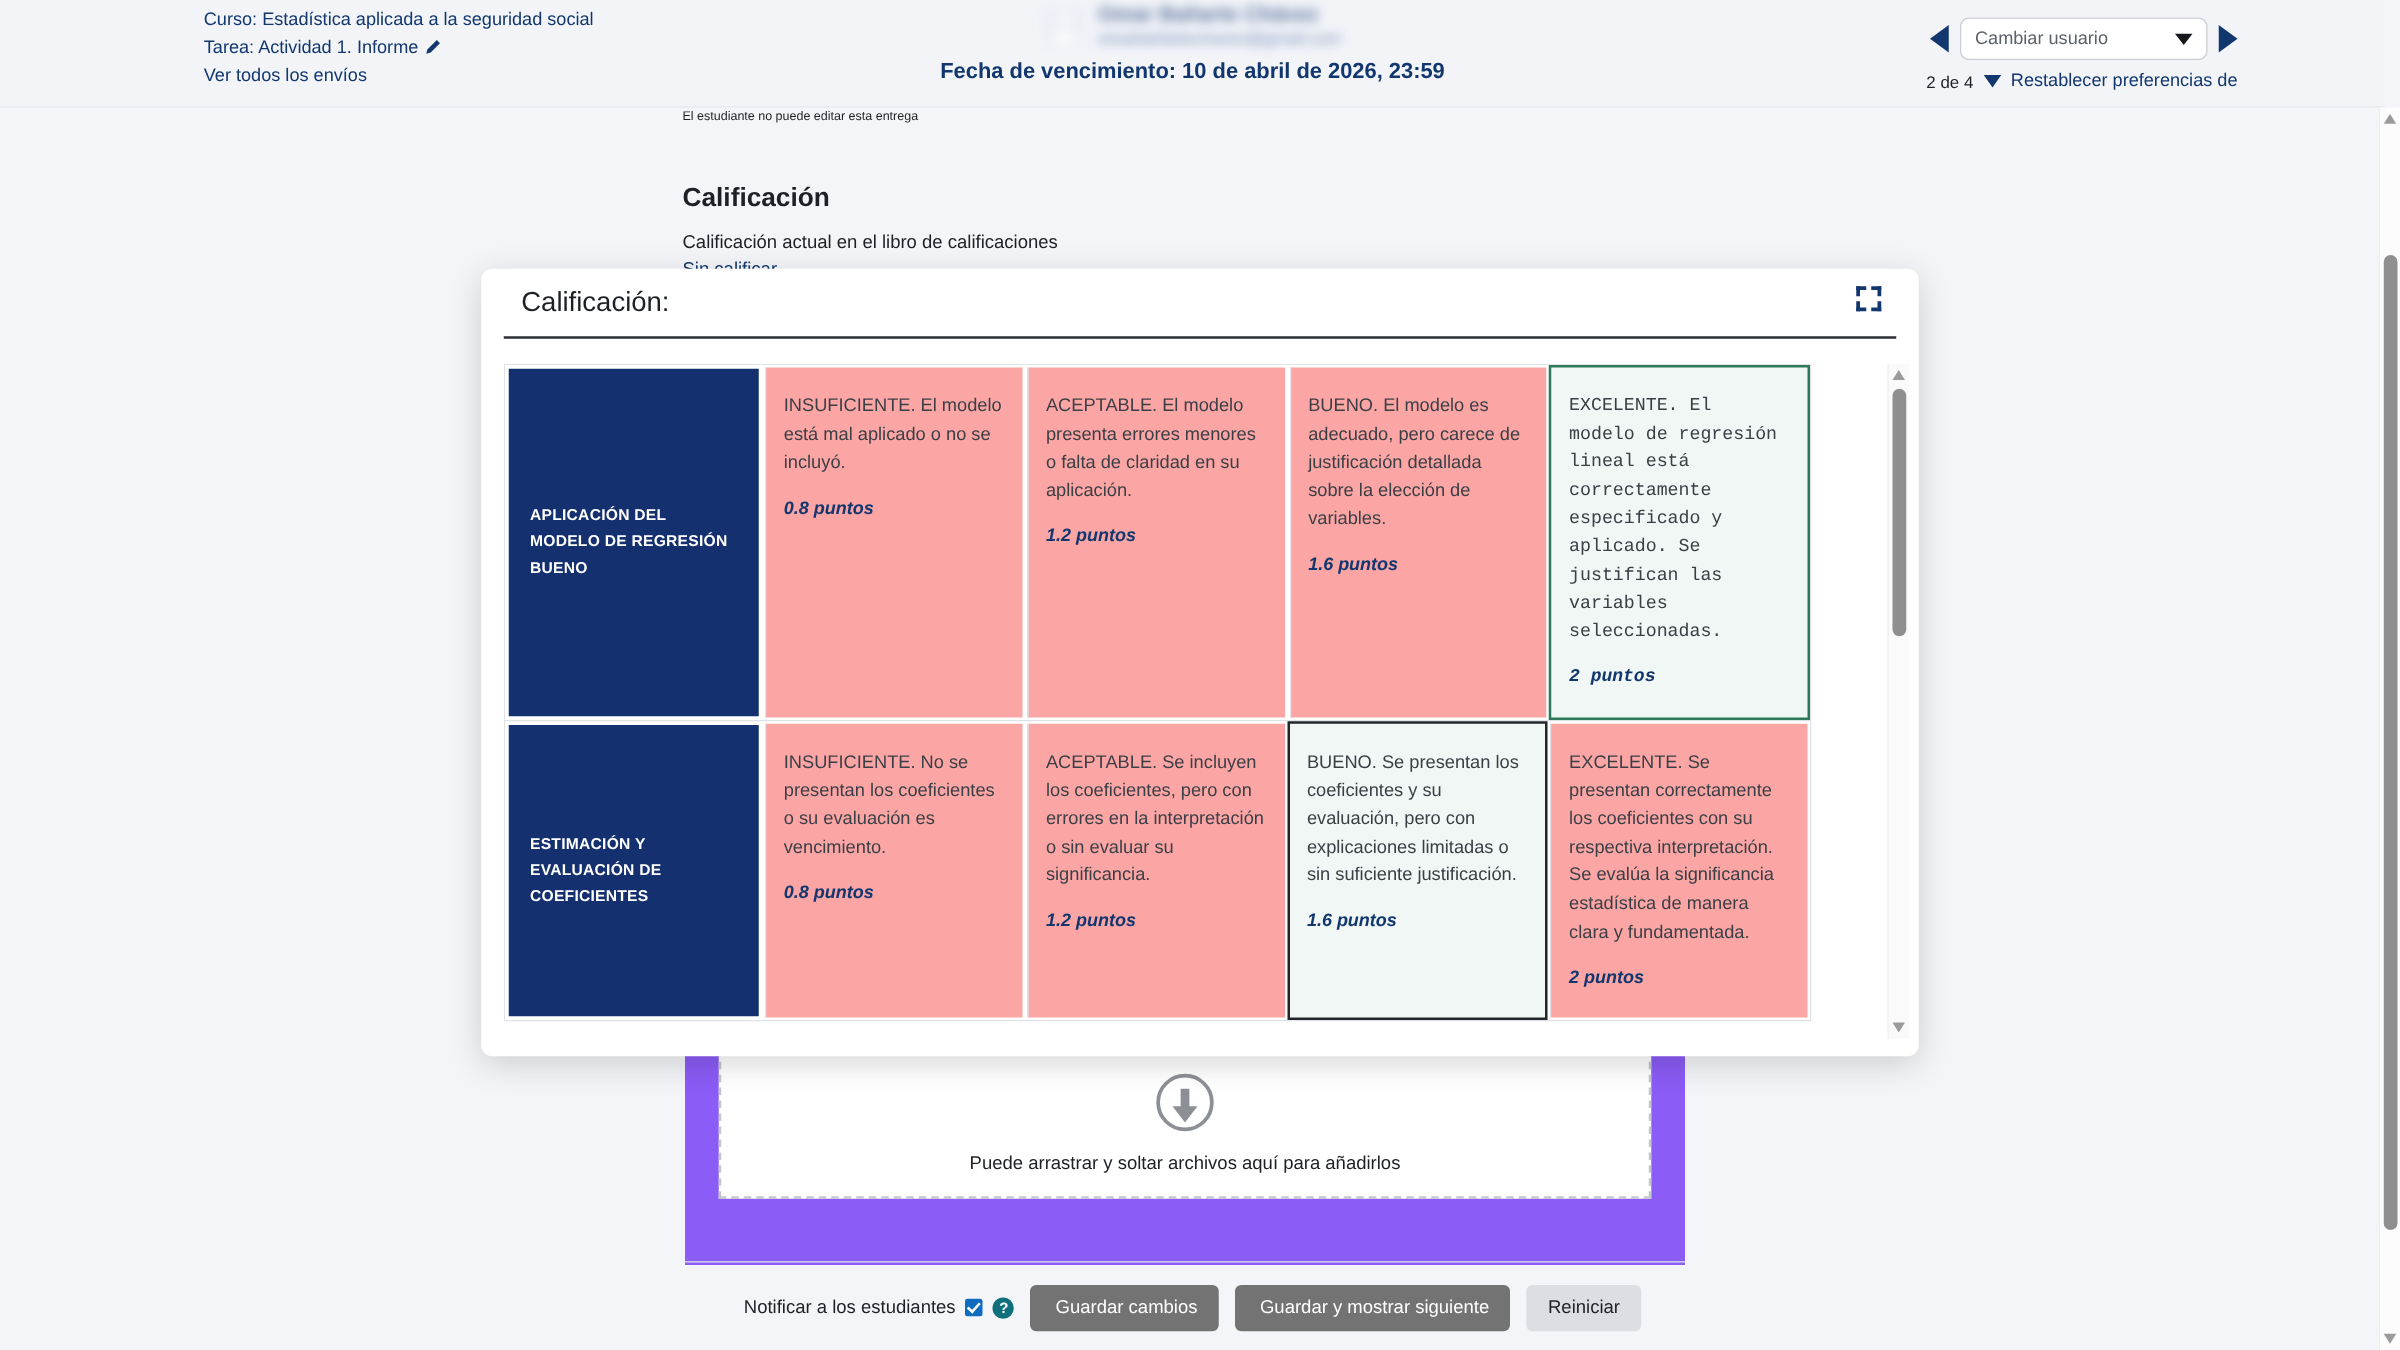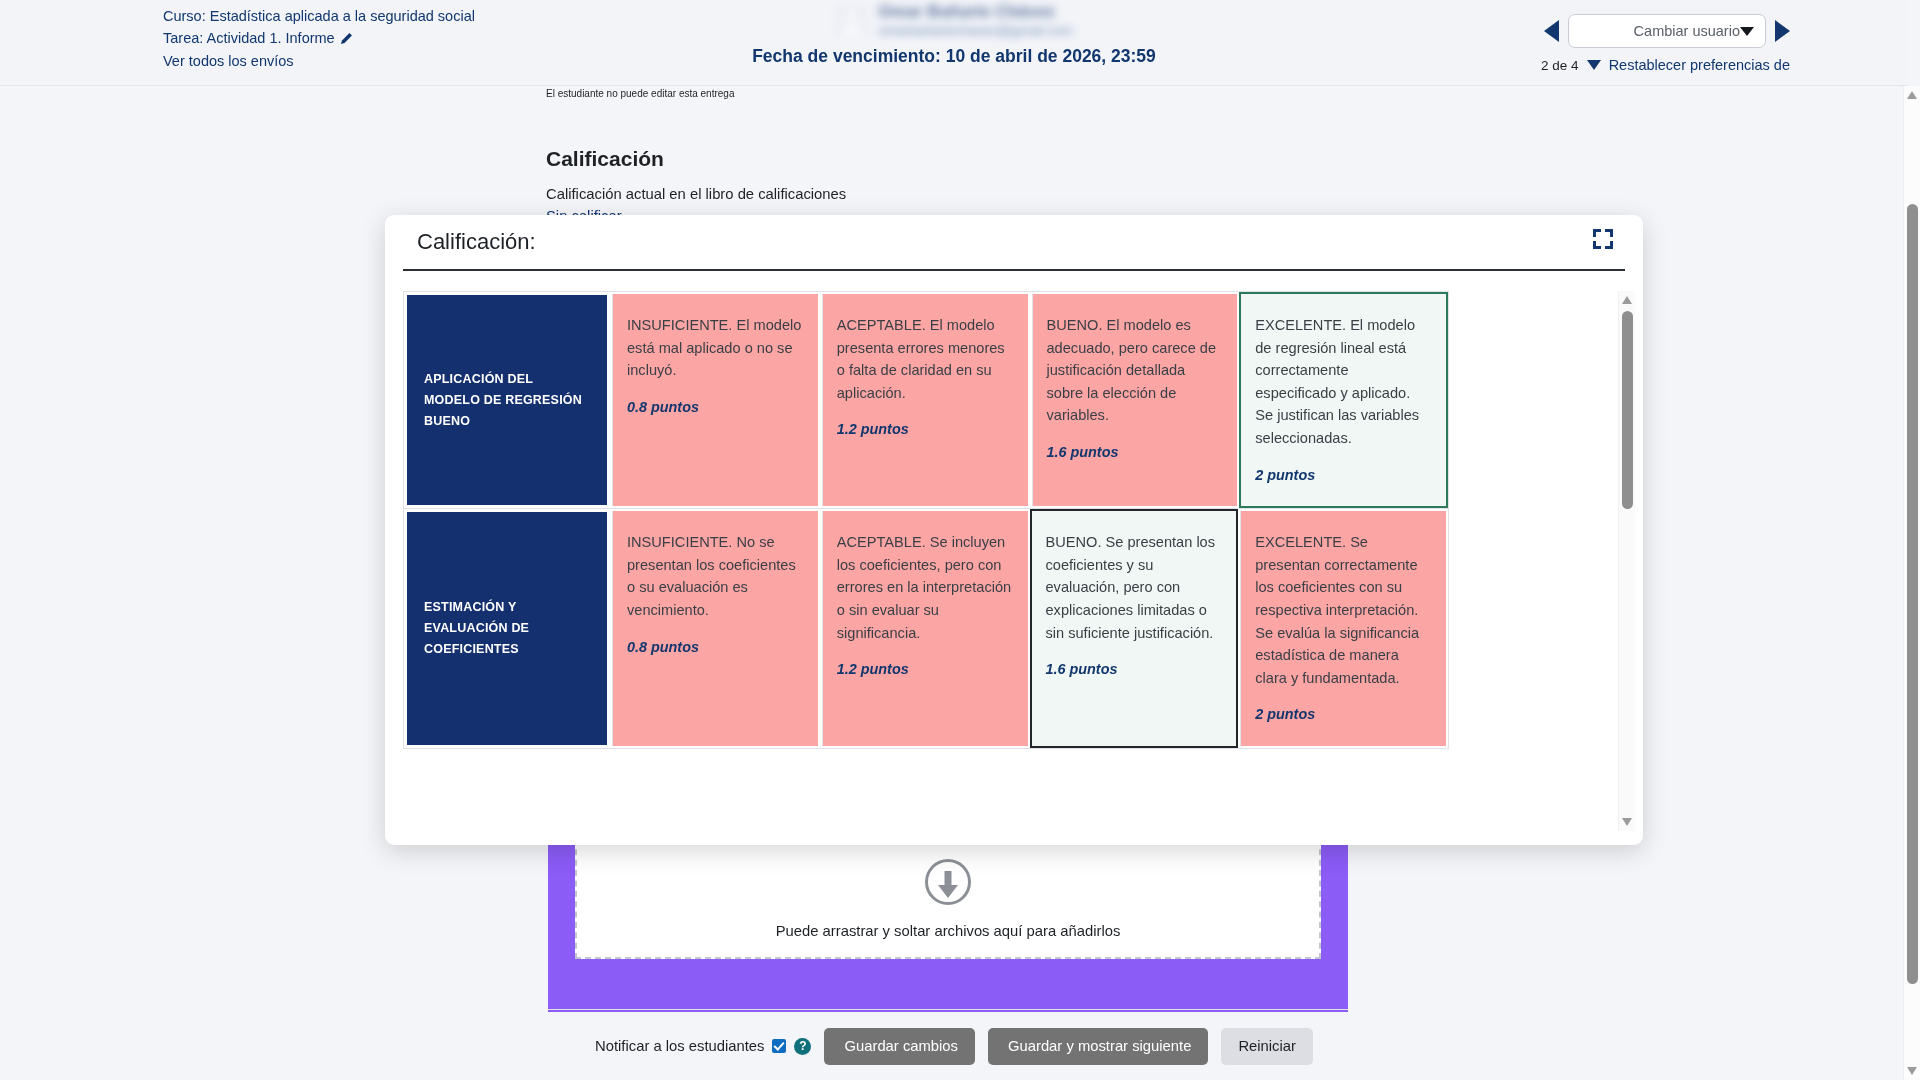--- a/index.html
+++ b/index.html
@@ -66,21 +66,21 @@
   .nav-arrow {
     width: 0; height: 0; cursor: pointer;
     border-top: 11px solid transparent; border-bottom: 11px solid transparent;
   }
   .nav-arrow.prev { border-right: 15px solid #12376e; }
   .nav-arrow.next { border-left: 15px solid #12376e; }
   .user-select {
     width: 198px; height: 34px; border: 1px solid #c9ccd4; border-radius: 7px;
     background: #fff; display: flex; align-items: center;
     padding: 0 11px; font-size: 14.5px; color: #5c6169;
-    justify-content: flex-end; cursor: pointer;
+    justify-content: space-between; cursor: pointer;
   }
   .caret-down {
     width: 0; height: 0; border-left: 7px solid transparent;
     border-right: 7px solid transparent; border-top: 9px solid #15181c;
   }
   .hdr-subrow {
     display: flex; align-items: center; gap: 8px; margin-top: 9px;
     font-size: 13.5px; color: #1d2125;
   }
   .filter-caret {
@@ -160,21 +160,21 @@
   .btn {
     height: 37px; padding: 0 17px; border-radius: 5px; border: none;
     font-size: 14.8px; cursor: pointer; font-family: "Liberation Sans", sans-serif;
   }
   .btn-primary { background: #737373; color: #fff; padding-left: 20px; }
   .btn-secondary { background: #dcdee3; color: #1d2125; }
 
   
   .modal {
     position: absolute; left: 385px; top: 215px;
-    width: 1258px; height: 630px;
+    width: 1150px; height: 630px;
     background: #fff; border-radius: 9px;
     box-shadow: 0 6px 26px rgba(0,0,0,.16);
     z-index: 50; overflow: hidden;
   }
   .modal-head {
     position: relative; height: 56px;
     border-bottom: 2px solid #2b2f34; margin: 0 18px;
     display: flex; align-items: center;
   }
   .modal-title { font-size: 22px; color: #1d2125; padding-left: 14px; }
@@ -205,21 +205,21 @@
     display: flex; align-items: center; padding: 0 17px;
     margin: 3px; cursor: default;
   }
   .rubric-level {
     flex: 1 1 0; padding: 20px 16px 20px 14px;
     border-left: 1px solid #e0e2e8;
     font-size: 14.6px; line-height: 22.6px; color: #3a3f45;
     cursor: pointer; background: #fca5a5; margin: 2px;
   }
   .rubric-level.selected {
-    background: #f0f7f4; border: 2px solid #2c7a5b; margin: 0;
+    background: #f0f7f4; border: 2px solid #2c7a5b; margin: 0; font-family: Liberation Mono, monospace;
   }
   .rubric-level.focused {
     background: #f0f7f4; border: 2px solid #22262b; margin: 0;
   }
   .lvl-pts {
     display: block; margin-top: 14px;
     font-size: 14.4px; font-style: italic; font-weight: 700; color: #12376e;
   }
 
   

